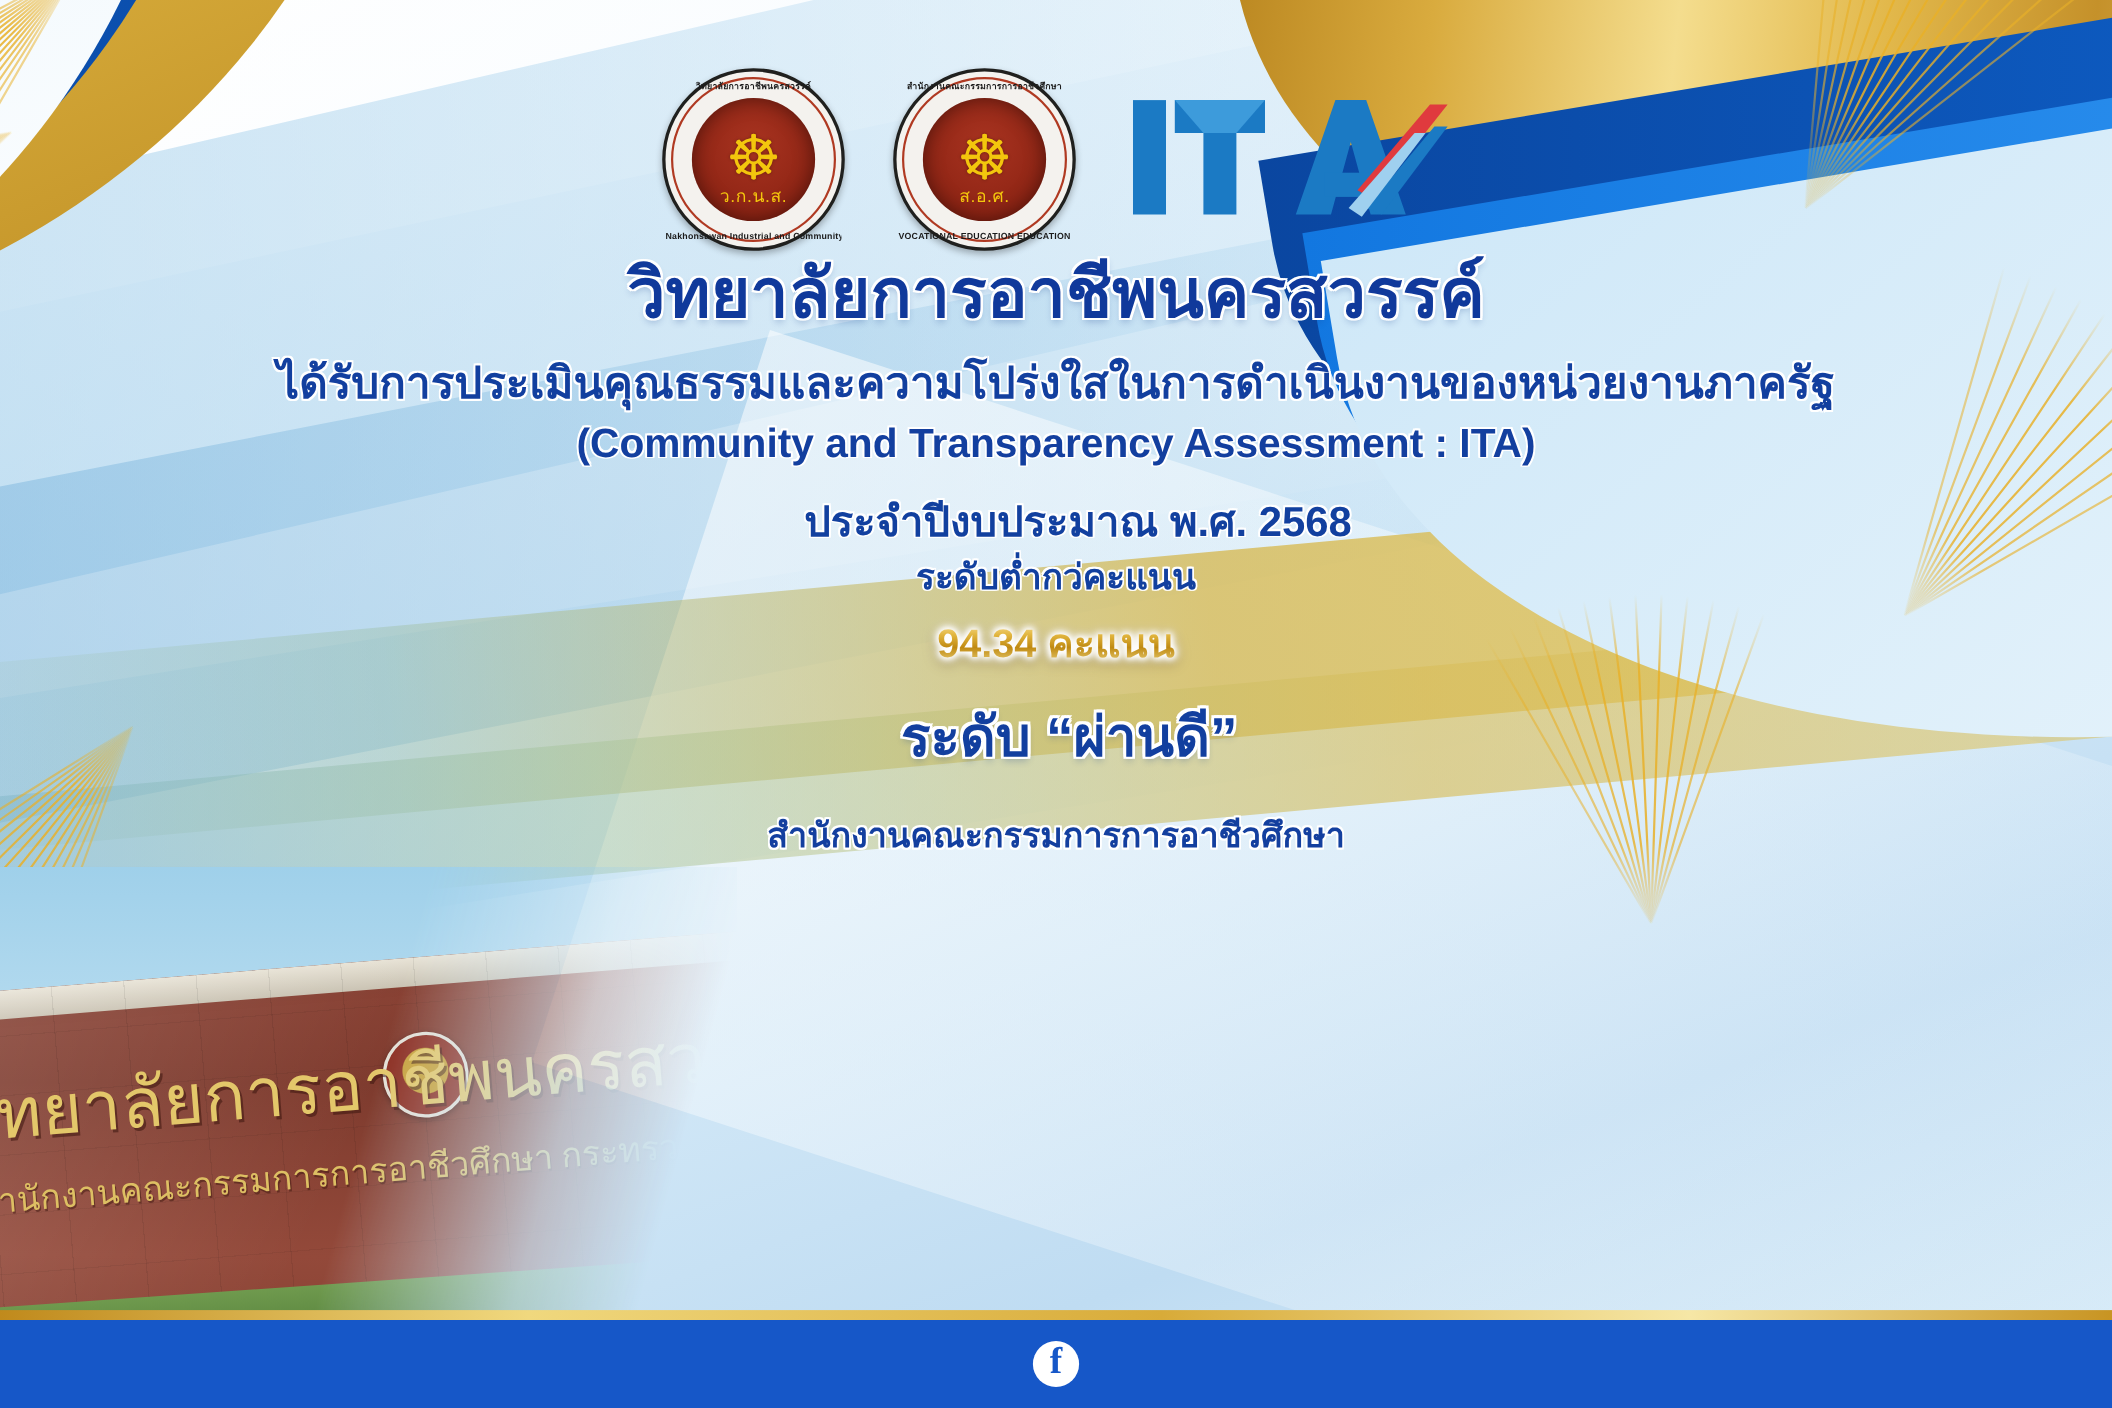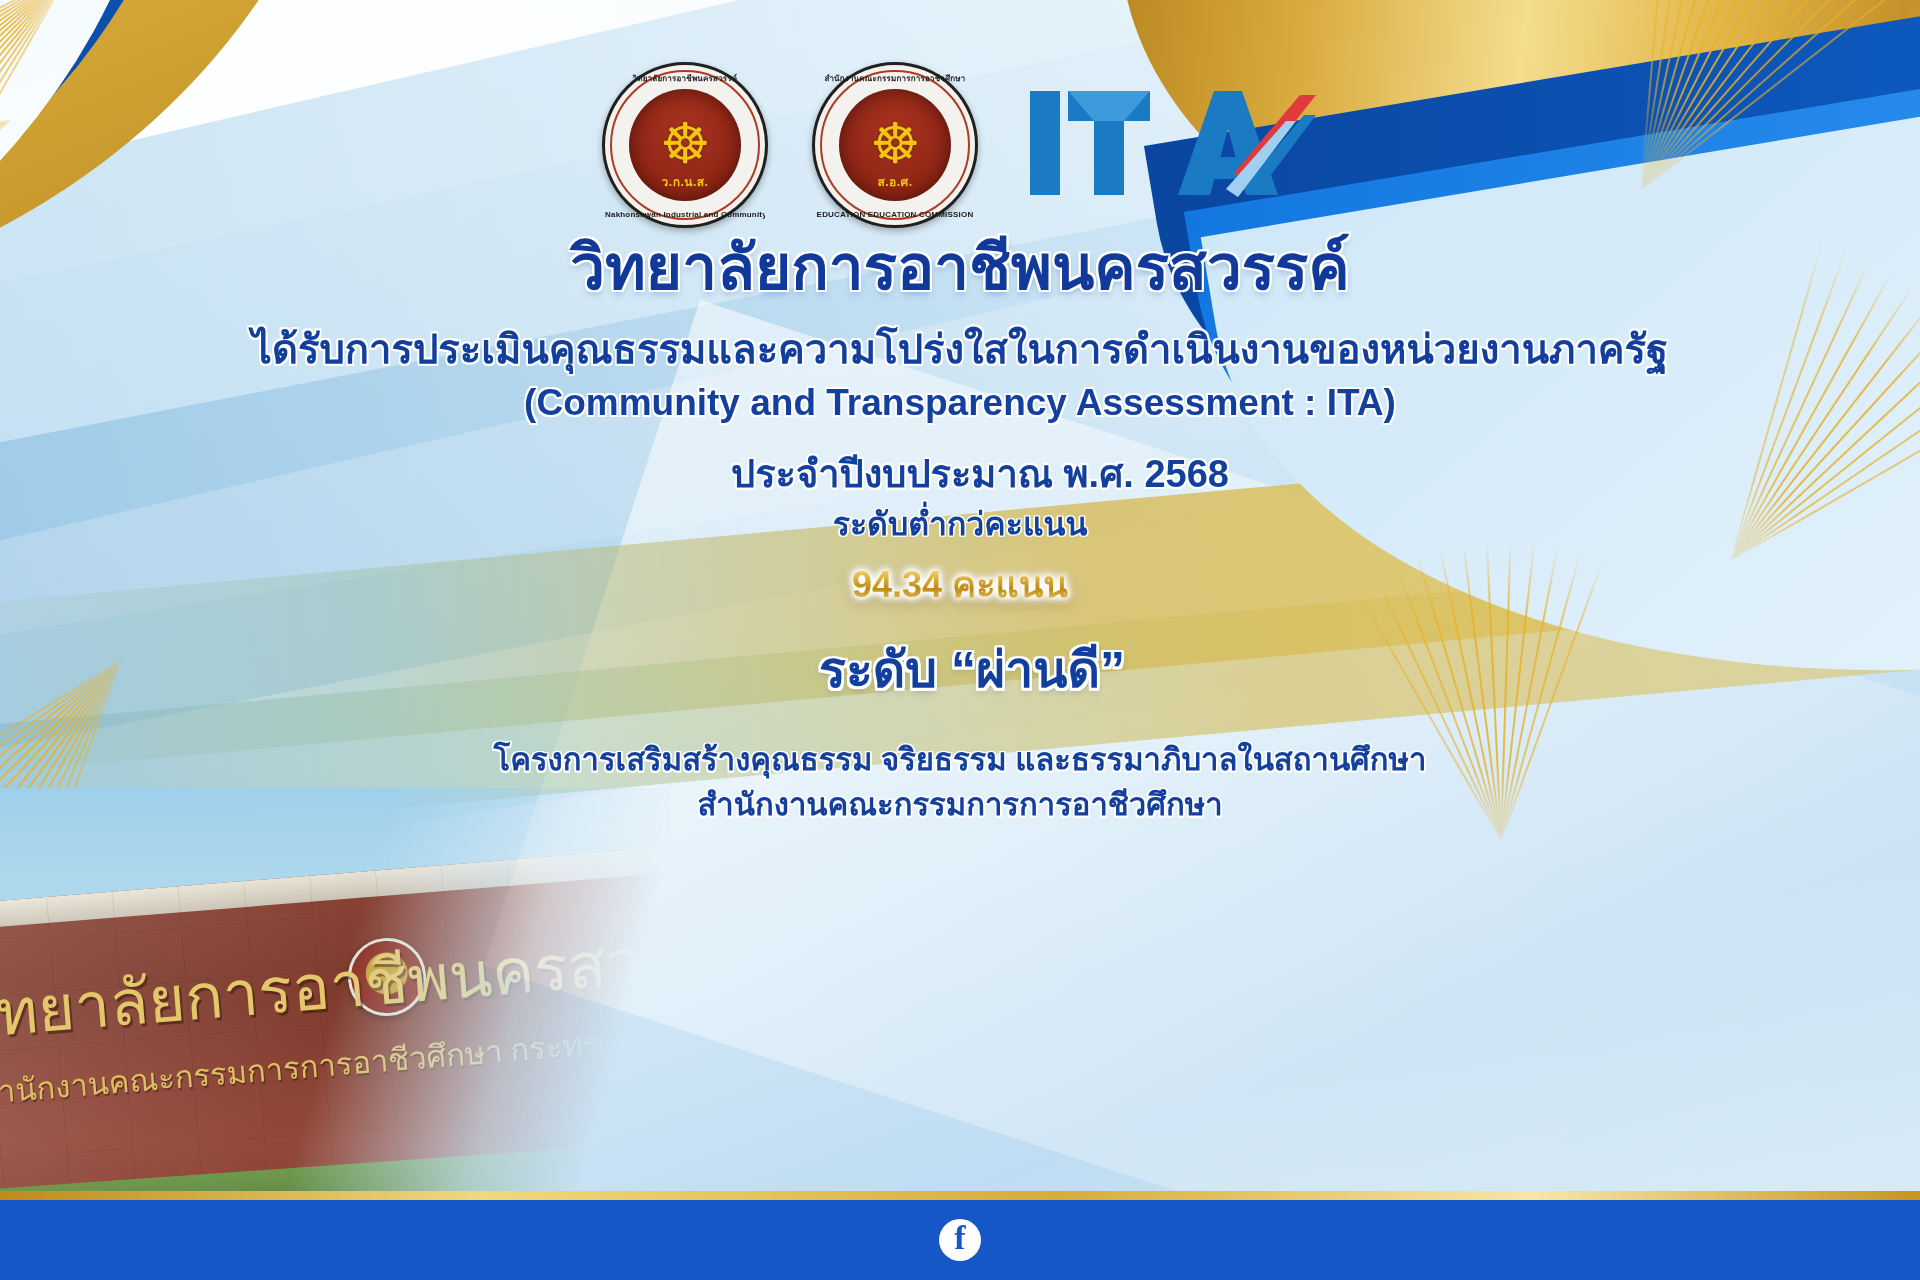--- a/index.html
+++ b/index.html
@@ -208,21 +208,21 @@
     background:radial-gradient(circle at 50% 38%,#a83320 0%,#8e2414 70%,#7c1d0f 100%);
     box-shadow:inset 0 0 18px rgba(0,0,0,.45);
   }
   .seal .emblem{
     position:absolute;left:50%;top:50%;transform:translate(-50%,-52%);
     color:#f3c60d;font-size:56px;line-height:1;
     text-shadow:0 0 3px rgba(0,0,0,.35);
   }
   .seal .abbr{
     position:absolute;left:0;right:0;bottom:34px;text-align:center;
-    color:#f3c60d;font-size:12px;font-weight:bold;letter-spacing:.5px;
+    color:#f3c60d;font-size:16px;font-weight:normal;letter-spacing:.5px;
   }
   .seal .arc-top,.seal .arc-bot{
     position:absolute;left:0;right:0;text-align:center;
     font-size:8px;color:#1b1b1b;font-weight:bold;letter-spacing:.2px;
     white-space:nowrap;overflow:hidden;
   }
   .seal .arc-top{top:7px;}
   .seal .arc-bot{bottom:6px;}
 
   .ita{
@@ -452,21 +452,21 @@
       <div class="abbr">ว.ก.น.ส.</div>
       <div class="arc-bot">Nakhonsawan Industrial and Community Education College</div>
     </div>
 
     <div class="seal">
       <div class="ring"></div>
       <div class="arc-top">สำนักงานคณะกรรมการการอาชีวศึกษา</div>
       <div class="inner"></div>
       <div class="emblem">☸</div>
       <div class="abbr">ส.อ.ศ.</div>
-      <div class="arc-bot">EDUCATION EDUCATION COMMISSION</div>
+      <div class="arc-bot">VOCATIONAL EDUCATION EDUCATION</div>
     </div>
 
     <div class="ita">
       <svg width="290" height="130" viewBox="0 0 290 130" aria-hidden="true">
 
         <rect x="2" y="14" width="30" height="104" fill="#1b7ac4"></rect>
 
         <polygon points="40,14 122,14 122,44 96,44 96,118 66,118 66,44 40,44" fill="#1b7ac4"></polygon>
         <polygon points="40,14 66,44 96,44 122,14" fill="#3d9bdb"></polygon>
 
@@ -484,21 +484,20 @@
   <div class="content">
     <div class="t-title">วิทยาลัยการอาชีพนครสวรรค์</div>
     <div class="t-sub1">ได้รับการประเมินคุณธรรมและความโปร่งใสในการดำเนินงานของหน่วยงานภาครัฐ</div>
     <div class="t-sub2">(Community and Transparency Assessment : ITA)</div>
     <div class="t-year">ประจำปีงบประมาณ พ.ศ. 2568</div>
     <div class="t-level">ระดับต่ำกว่คะแนน</div>
     <div class="t-score">94.34 คะแนน</div>
     <div class="t-grade">ระดับ “ผ่านดี”</div>
 
     <div class="t-proj">
-      <div>โครงการเสริมสร้างคุณธรรม จริยธรรม และธรรมาภิบาลในสถานศึกษา</div>
       <div>สำนักงานคณะกรรมการการอาชีวศึกษา</div>
     </div>
   </div>
 
   <div class="footer-gold"></div>
   <div class="footer">
     <div class="fb">
       <span>f</span>
     </div>
   </div>

